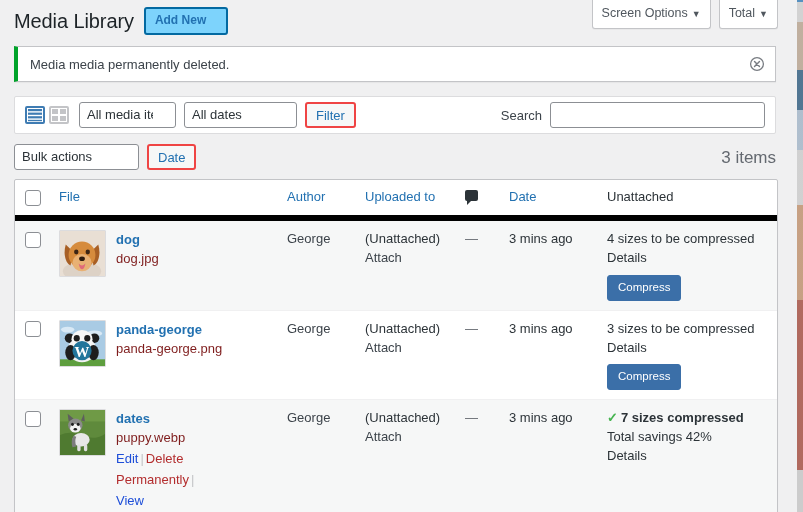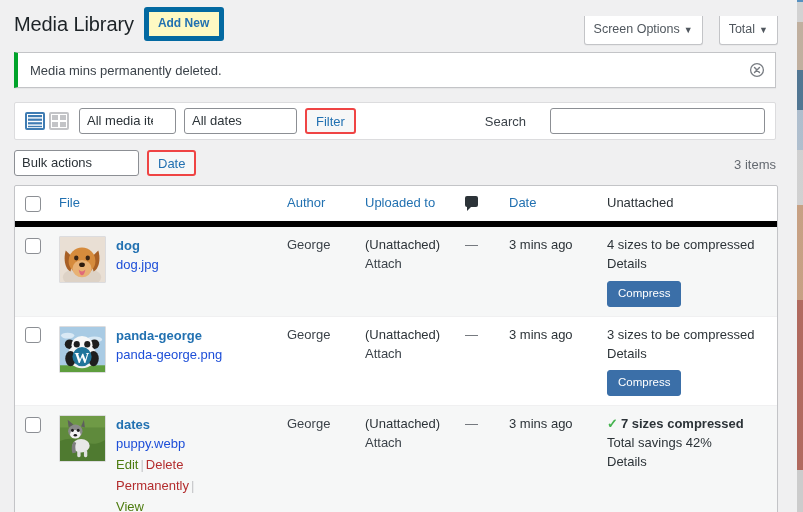--- a/index.html
+++ b/index.html
@@ -31,22 +31,22 @@
       #9b3d2e 300px, #9b3d2e 470px,
       #c0c0c0 470px, #c0c0c0 512px);
     opacity: .75;
   }
   .content {
     position: absolute; left: 0; top: 0; width: 790px; height: 512px;
     padding: 0;
   }
   
   .screen-meta {
-    position: absolute; right: 12px; top: 16px;
-    display: flex; gap: 16px; align-items: center;
+    position: absolute; right: 12px; top: 0px;
+    display: flex; gap: 8px; align-items: center;
   }
   .meta-btn {
     background: #fff;
     border: 1px solid #c3c4c7;
     border-top: none;
     border-radius: 0 0 3px 3px;
     padding: 4px 9px 5px 9px;
     font-size: 12.5px;
     color: #50575e;
     line-height: 1.5;
@@ -63,27 +63,27 @@
   }
   .page-title {
     font-size: 20px;
     font-weight: 400;
     color: #1d2327;
     line-height: 1.3;
     letter-spacing: -0.1px;
   }
   .page-title-action {
     display: inline-block;
-    border: 5px solid #0369a1;
+    border: 2px solid #0369a1;
     color: #2271b1;
-    background: #fef9c3;
+    background: #7dd3fc;
     border-radius: 3px;
     font-size: 12px;
     font-weight: 600;
-    padding: 2px 10px 3px 9px;
+    padding: 2px 20px 3px 9px;
     cursor: pointer;
     line-height: 1.6;
   }
 
   
   .notice {
     position: relative;
     margin: 11px 14px 0 14px;
     background: #fff;
     border: 1px solid #c3c4c7;
@@ -144,21 +144,21 @@
     border-radius: 3px;
     font-size: 13px;
     height: 26px;
     line-height: 24px;
     padding: 0 9px;
     cursor: pointer;
   }
   .search-box {
     position: absolute; right: 10px; top: 50%;
     transform: translateY(-50%);
-    display: flex; align-items: center; gap: 24px;
+    display: flex; align-items: center; gap: 8px;
   }
   .search-label { font-size: 13px; color: #3c434a; }
   .search-input {
     width: 215px; height: 26px;
     border: 1px solid #8c8f94;
     border-radius: 3px;
     background: #fff;
     padding: 0 8px;
     font-family: "Liberation Sans", sans-serif;
     font-size: 13px;
@@ -170,21 +170,21 @@
   .bulk-row {
     margin: 10px 14px 0 14px;
     display: flex; 
     position: relative;
     height: 28px;
   }
   .bulk-row .select-wrap .wp-select { width: 125px; }
   .displaying-num {
     position: absolute; right: 0; top: 50%;
     transform: translateY(-50%);
-    font-size: 13px; color: #646970;
+    font-size: 17px; color: #646970;
   }
 
   
   .wp-list-table {
     margin: 7px 14px 0 14px;
     width: 762px;
     border: 1px solid #c3c4c7;
     border-collapse: separate;
     border-spacing: 0;
     background: #fff;
@@ -251,27 +251,27 @@
     overflow: hidden;
     position: relative;
     border-radius: 1px;
   }
   .thumb svg { display: block; width: 100%; height: 100%; }
   .media-info { padding-top: 1px; min-width: 0; }
   .media-title {
     color: #2271b1; font-weight: 700; font-size: 13px;
     cursor: pointer; display: block; line-height: 1.4;
   }
-  .media-filename { color: #1d4ed8; font-size: 13px; line-height: 1.5; text-align: center; }
+  .media-filename { color: #7f1d1d; font-size: 13px; line-height: 1.5; text-align: center; }
   .row-actions { font-size: 13px; color: #a7aaad; line-height: 1.6; margin-top: 1px; }
   .row-actions a { color: #2271b1; text-decoration: none; cursor: pointer; }
   .row-actions a.trash { color: #b32d2e; }
   .row-actions .sep { color: #c3c4c7; padding: 0 2px; }
 
-  a.link { color: #4d7c0f; text-decoration: none; cursor: pointer; }
+  a.link { color: #1d4ed8; text-decoration: none; cursor: pointer; }
   .unattached { color: #2c3338; }
   .dash { color: #646970; }
   .muted-date { color: #2c3338; }
 
   .compress-line { color: #2c3338; }
   .btn-primary {
     display: inline-block;
     margin-top: 7px;
     background: #3b6fa8;
     border: 1px solid #3b6fa8;
@@ -303,21 +303,21 @@
         <span>Total</span><span class="caret">▼</span>
       </div>
     </div>
 
     <div class="page-head">
       <span class="page-title">Media Library</span>
       <span class="page-title-action">Add New</span>
     </div>
 
     <div class="notice">
-      <span>Media mins permanently deleted.</span>
+      <span>Media media permanently deleted.</span>
       <span class="notice-dismiss">
         <svg width="16" height="16" viewBox="0 0 20 20" aria-hidden="true">
           <circle cx="10" cy="10" r="8" fill="none" stroke="#787c82" stroke-width="1.6"></circle>
           <path d="M6.9 6.9 L13.1 13.1 M13.1 6.9 L6.9 13.1" stroke="#787c82" stroke-width="1.8" stroke-linecap="round"></path>
         </svg>
       </span>
     </div>
 
     <div class="tablenav-top">
 

